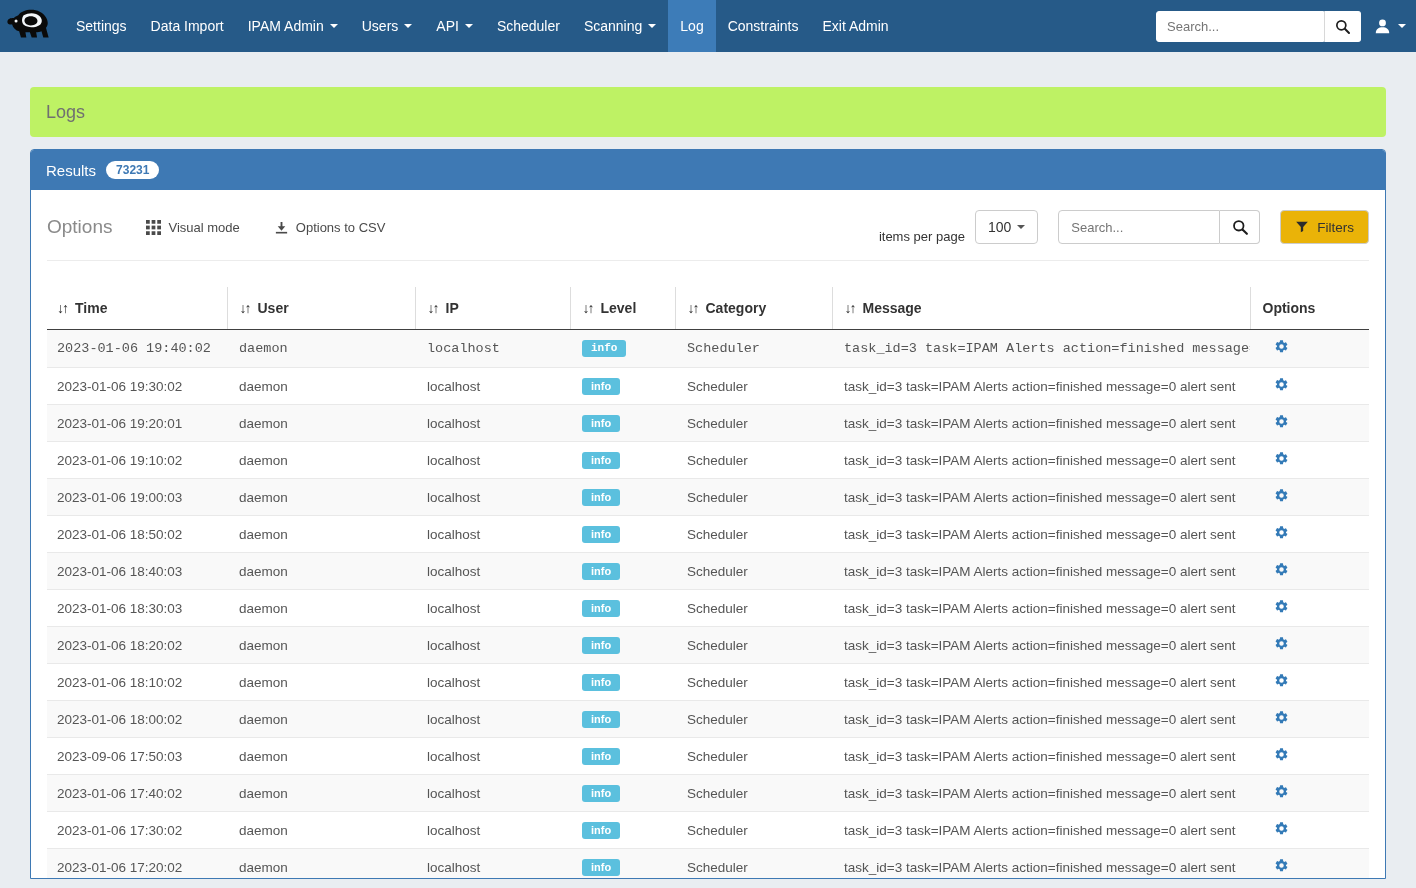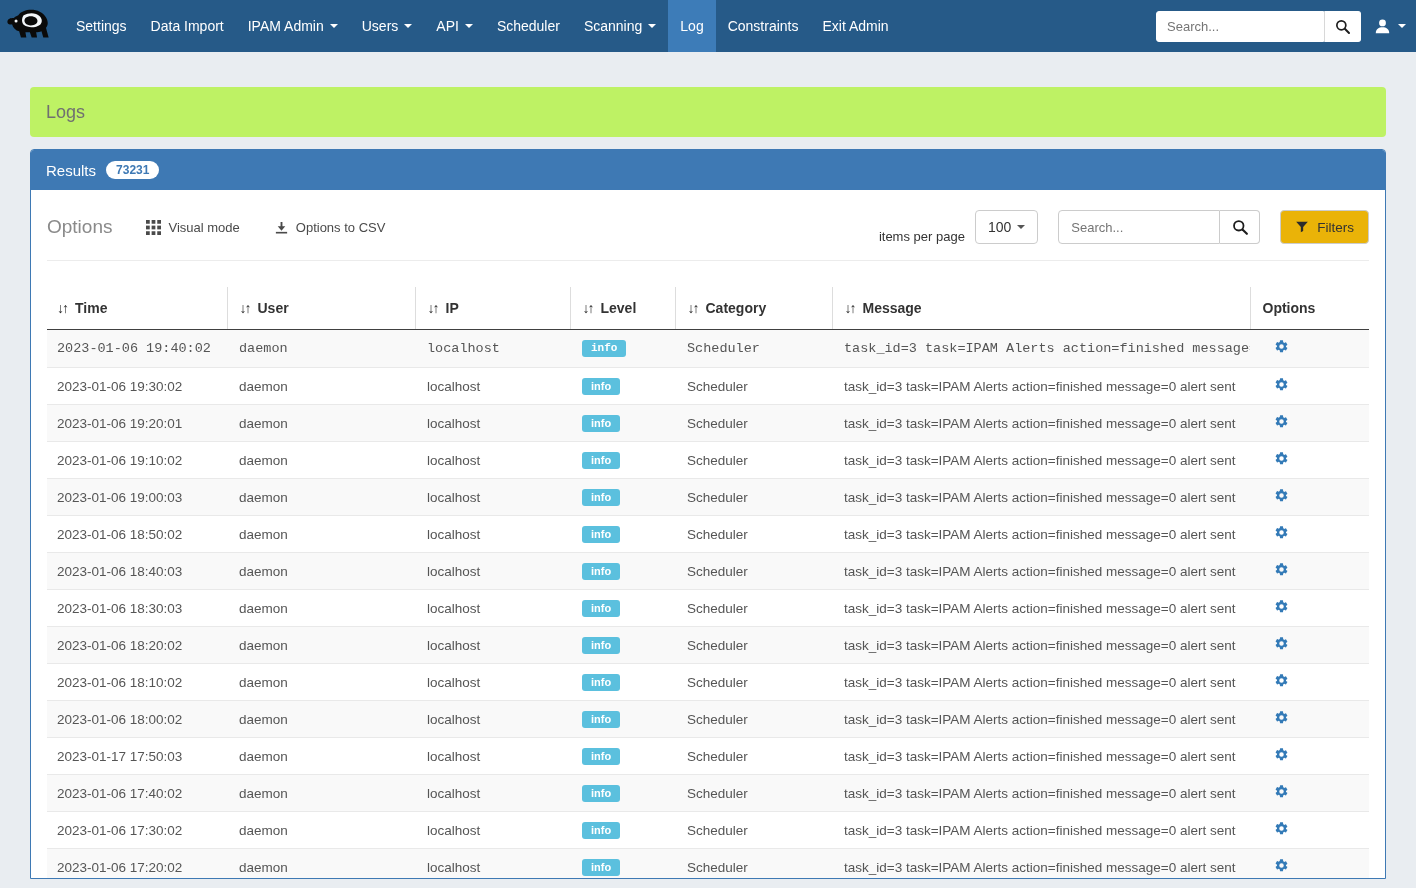--- a/index.html
+++ b/index.html
@@ -511,21 +511,21 @@
           <td>task_id=3 task=IPAM Alerts action=finished message=0 alert sent</td>
           <td>
             <span class="gear-btn">
               <svg width="15" height="15" viewBox="0 0 24 24">
                 <path fill="#337ab7" d="M19.14 12.94a7.14 7.14 0 0 0 .06-.94 7.14 7.14 0 0 0-.06-.94l2.03-1.58a.49.49 0 0 0 .12-.62l-1.92-3.32a.49.49 0 0 0-.6-.22l-2.39.96a7.3 7.3 0 0 0-1.62-.94l-.36-2.54A.48.48 0 0 0 13.92 2h-3.84a.48.48 0 0 0-.48.41l-.36 2.54a7.3 7.3 0 0 0-1.62.94l-2.39-.96a.49.49 0 0 0-.6.22L2.71 8.47a.49.49 0 0 0 .12.62l2.03 1.58a7.14 7.14 0 0 0-.06.94 7.14 7.14 0 0 0 .06.94l-2.03 1.58a.49.49 0 0 0-.12.62l1.92 3.32a.49.49 0 0 0 .6.22l2.39-.96a7.3 7.3 0 0 0 1.62.94l.36 2.54a.48.48 0 0 0 .48.41h3.84a.48.48 0 0 0 .48-.41l.36-2.54a7.3 7.3 0 0 0 1.62-.94l2.39.96a.49.49 0 0 0 .6-.22l1.92-3.32a.49.49 0 0 0-.12-.62ZM12 15.6A3.6 3.6 0 1 1 15.6 12 3.6 3.6 0 0 1 12 15.6Z"></path>
               </svg>
             </span>
           </td>
         </tr>
             <tr>
-          <td>2023-01-17 17:50:03</td>
+          <td>2023-09-06 17:50:03</td>
           <td>daemon</td>
           <td>localhost</td>
           <td>
             <span class="badge-info">info</span>
           </td>
           <td>Scheduler</td>
           <td>task_id=3 task=IPAM Alerts action=finished message=0 alert sent</td>
           <td>
             <span class="gear-btn">
               <svg width="15" height="15" viewBox="0 0 24 24">

